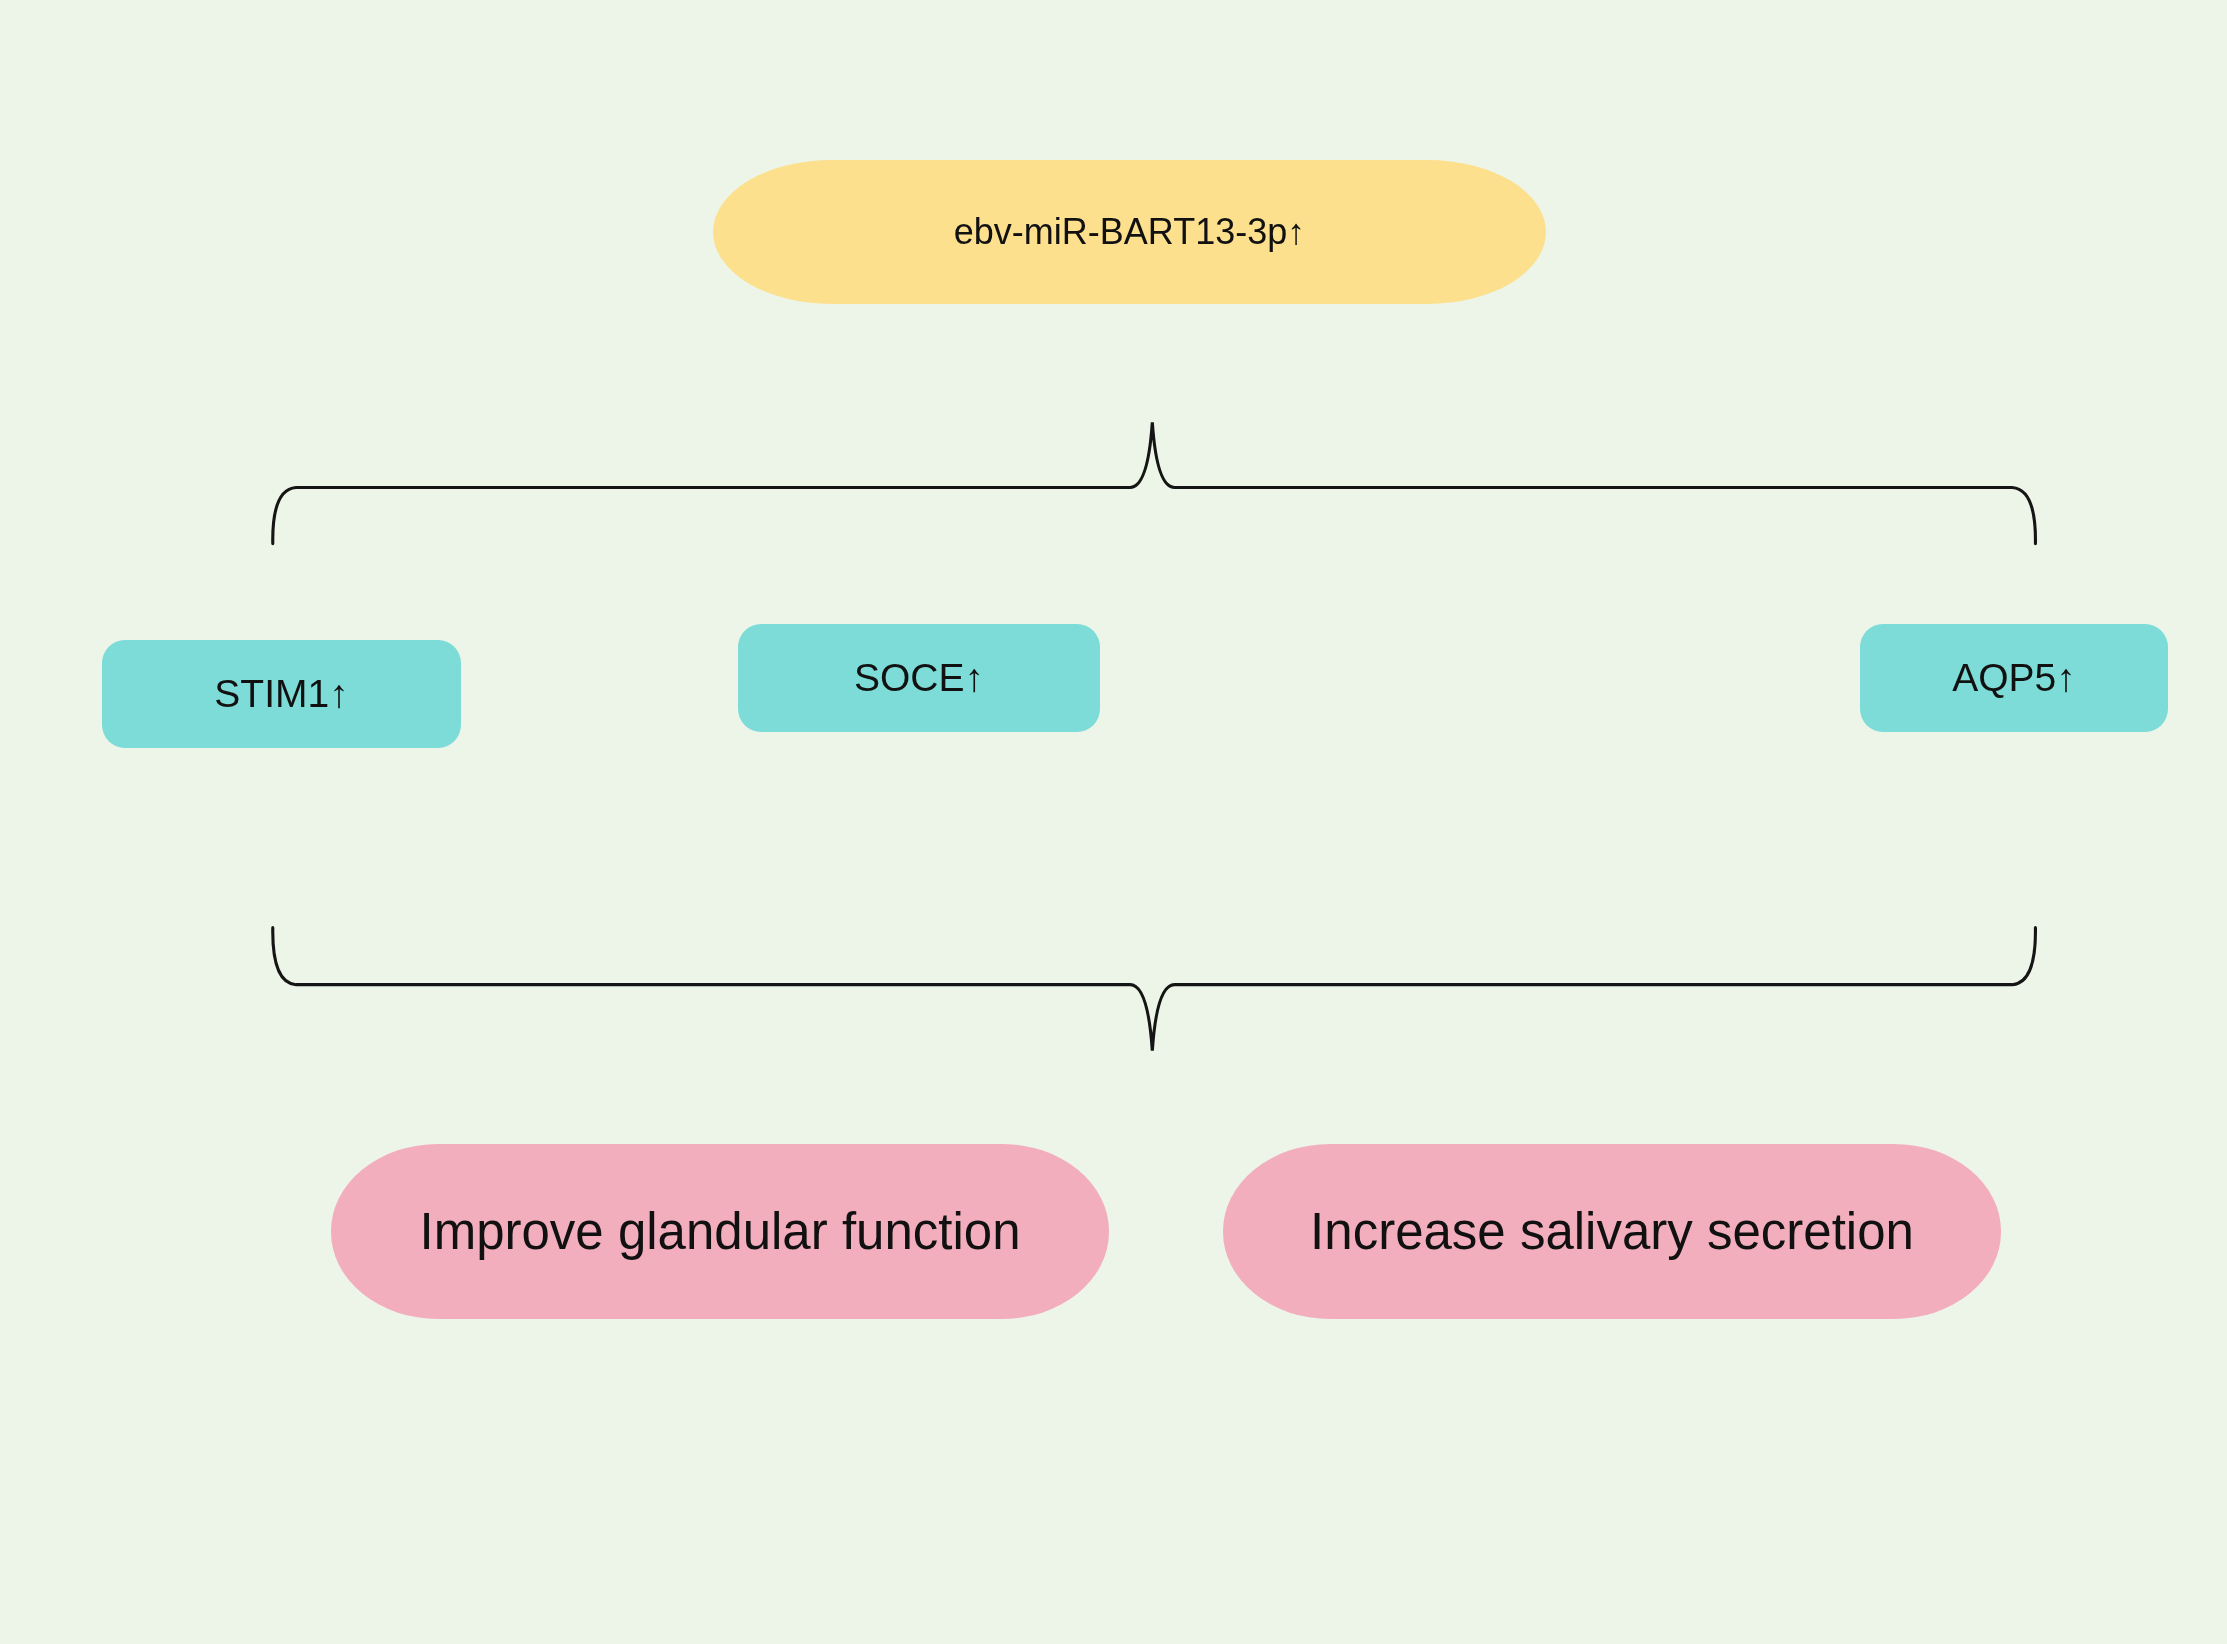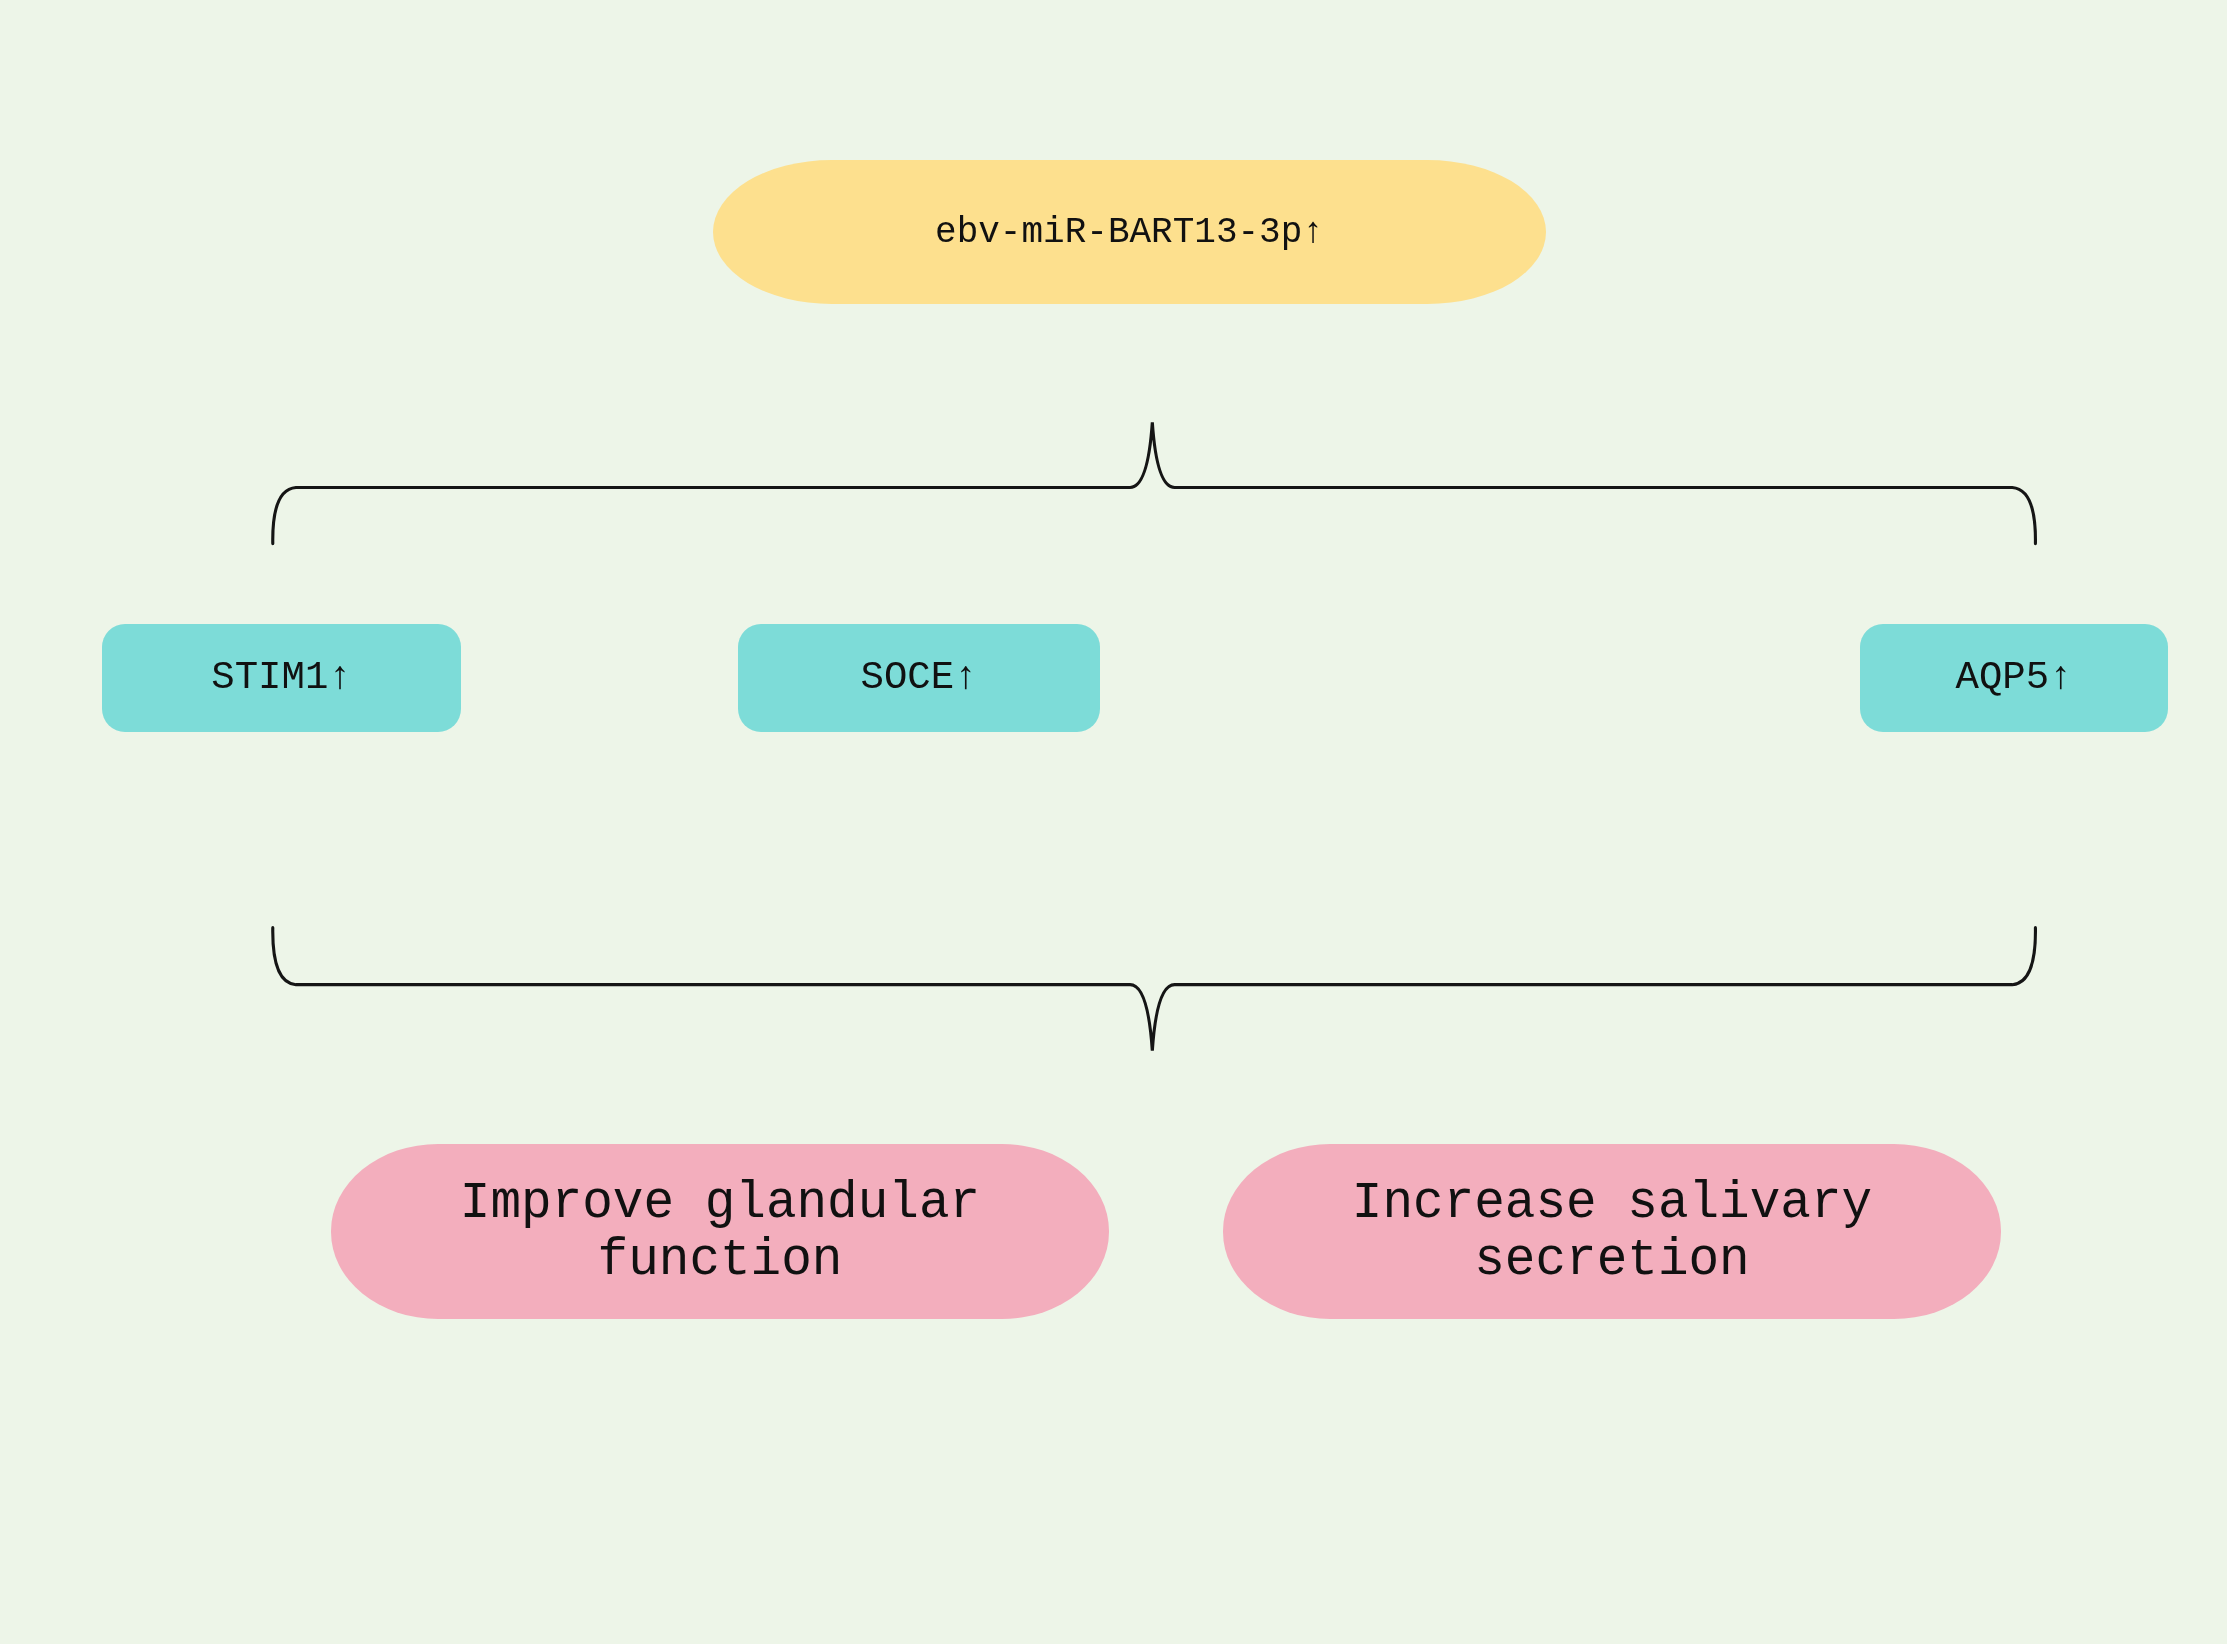--- a/index.html
+++ b/index.html
@@ -5,21 +5,21 @@
   html, body {
     margin: 0;
     padding: 0;
     background: #edf5e8;
   }
   .canvas {
     position: relative;
     width: 2228px;
     height: 1645px;
     background: #edf5e8;
-    font-family: Liberation Mono, monospace;
+    font-family: Liberation Sans, sans-serif;
     color: #111111;
     overflow: hidden;
   }
   .node {
     position: absolute;
     display: flex;
     align-items: center;
     justify-content: center;
     text-align: center;
     color: #111111;
@@ -33,21 +33,21 @@
     border-radius: 120px / 73px;
     font-size: 36px;
   }
   .mediator {
     top: 624px;
     height: 108px;
     background: #7ddcd8;
     border-radius: 23px;
     font-size: 39px;
   }
-  .mediator.m1 { left: 102px;  width: 359px; }
+  .mediator.m1 { left: 102px;  width: 359px; margin-top: 16px; }
   .mediator.m2 { left: 738px;  width: 362px; align-items: center; }
   .mediator.m3 { left: 1328px; width: 305px; }
   .mediator.m4 { left: 1860px; width: 308px; }
   .outcome {
     top: 1144px;
     height: 175px;
     background: #f3aebd;
     border-radius: 107px / 87px;
     font-size: 51px;
   }

